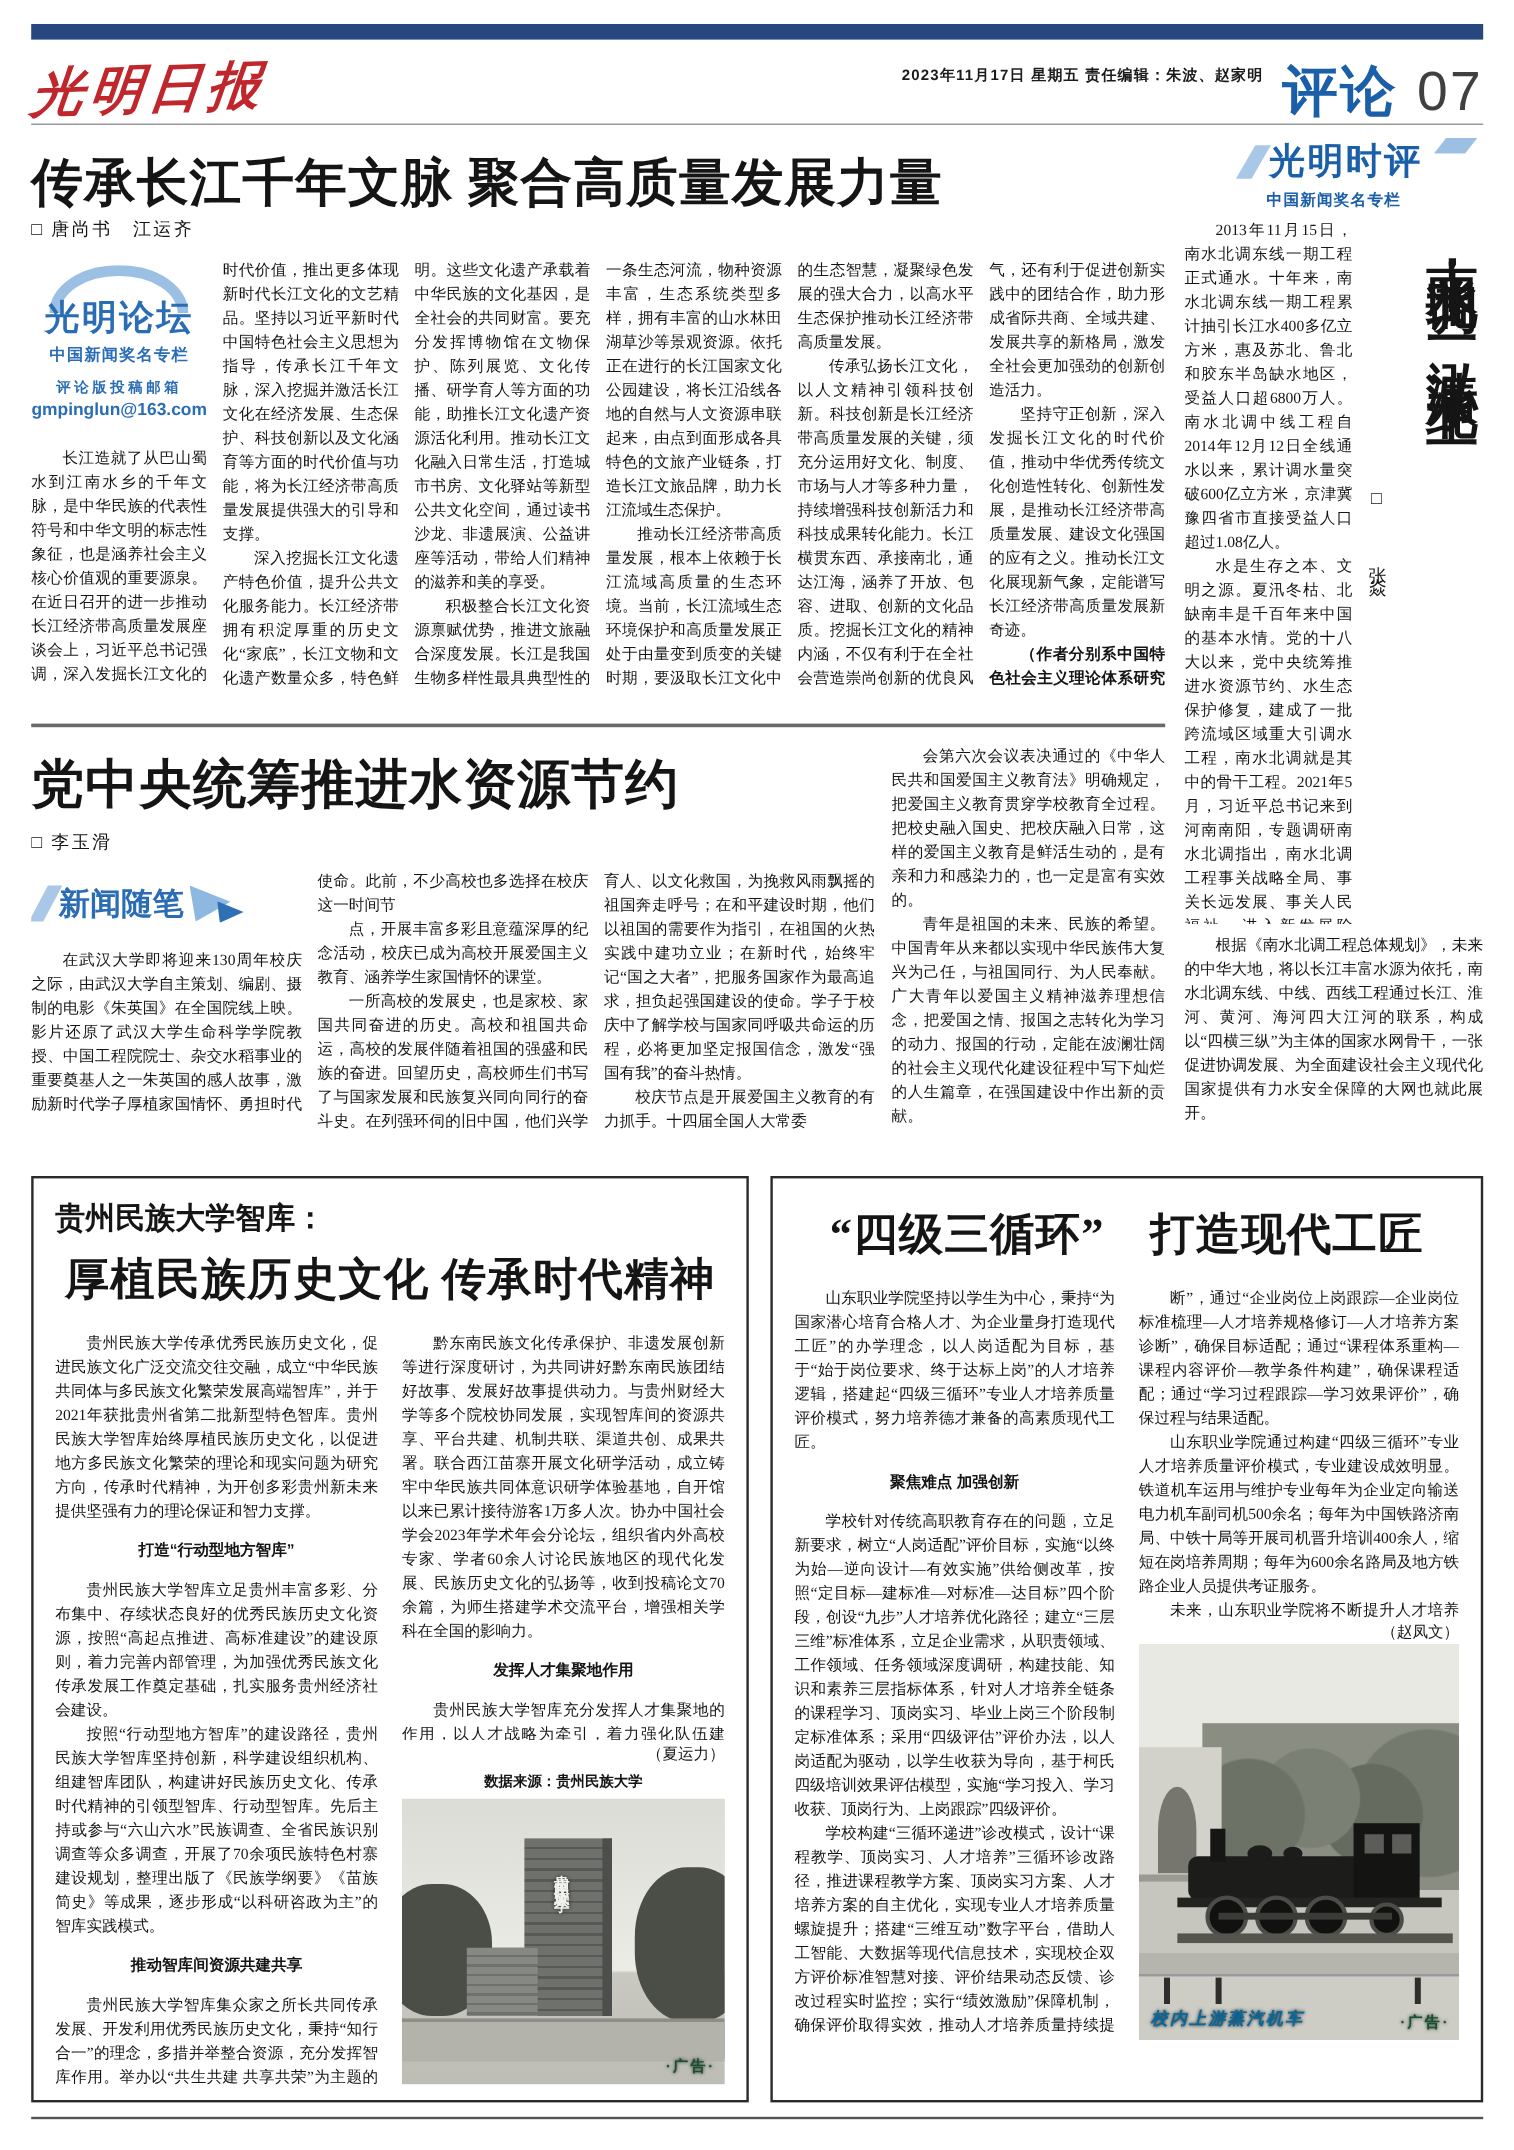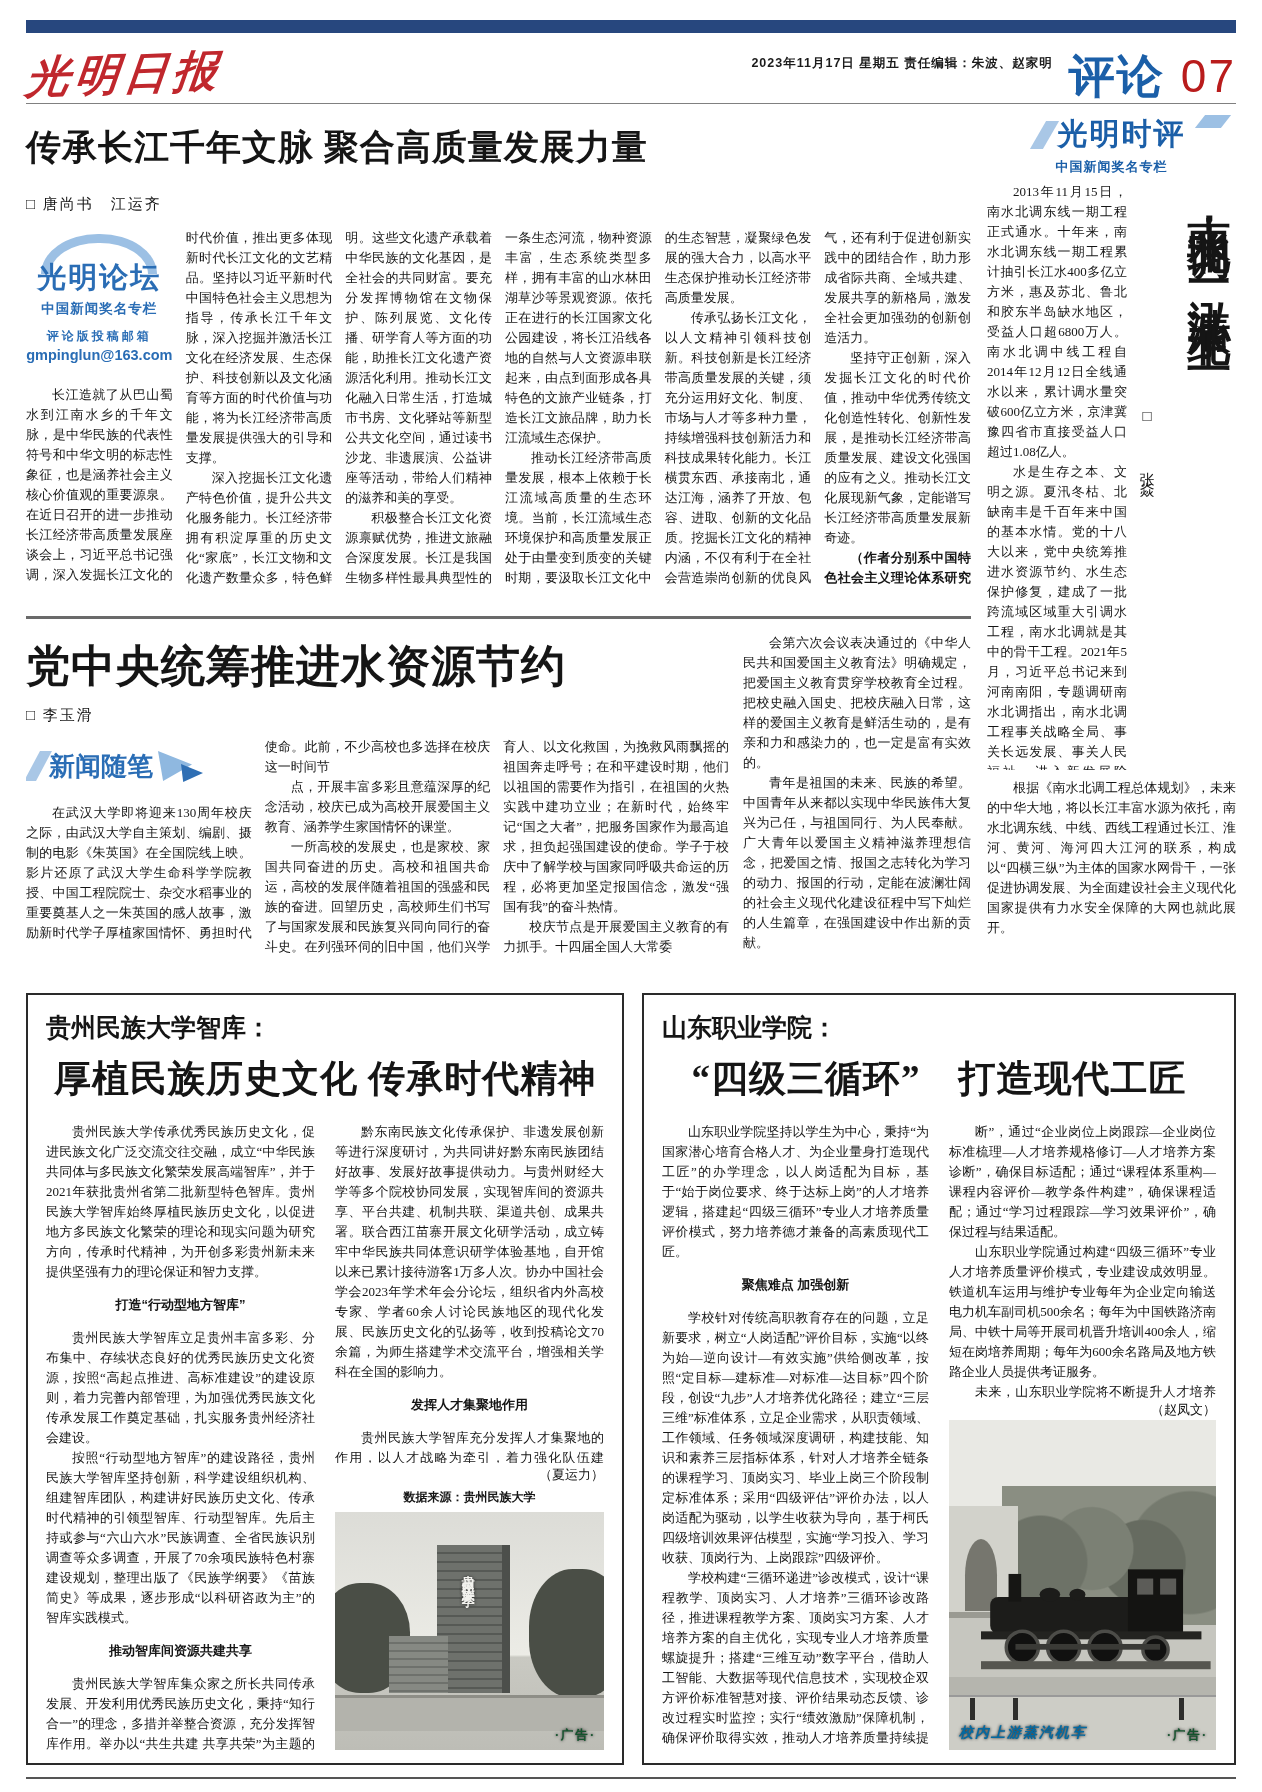--- a/index.html
+++ b/index.html
@@ -11,36 +11,36 @@
   .topbar{margin-top:20px;height:13px;background:#27477e;}
   .masthead{display:flex;justify-content:space-between;align-items:flex-end;height:62px;padding:4px 0 0;}
   .logo{font-size:44px;font-weight:700;color:#c0272d;letter-spacing:5px;line-height:1.1;
         transform:rotate(-2deg) skewX(-8deg);font-style:italic;}
   .mast-right{display:flex;align-items:flex-start;gap:16px;}
   .dateline{font-family:"Liberation Sans","DejaVu Sans",sans-serif;font-size:12.5px;font-weight:700;
             color:#1b1b1b;margin-bottom:9px;letter-spacing:1px;}
   .section-name{font-family:"Liberation Sans","DejaVu Sans",sans-serif;font-size:46px;line-height:.95;
             color:#1b5fa8;font-weight:900;letter-spacing:2px;}
   .page-num{font-family:"Liberation Sans","DejaVu Sans",sans-serif;font-size:46px;line-height:.95;
-            color:#b91c1c;letter-spacing:2px;}
+            color:#404040;letter-spacing:2px;}
   .mast-rule{border-top:1px solid #808080;margin-top:4px;}
 
   
   .main-grid{display:flex;gap:16px;margin-top:10px;}
   .left-region{width:945px;flex:none;}
   .sidebar{flex:1;min-width:0;}
 
   p{margin:0;text-indent:2em;font-size:13px;line-height:20px;text-align:justify;}
   .note{font-family:"Liberation Sans","DejaVu Sans",sans-serif;font-weight:700;}
   .subhead{font-family:Liberation Sans, sans-serif;font-weight:700;font-size:13px;
            text-align:center;margin:14px 0;text-indent:0;}
   .byline{font-size:15px;letter-spacing:2px;}
 
   
-  .art1-headline{font-size:35px;font-weight:900;margin:10px 0 24px;white-space:nowrap;letter-spacing:1px;}
+  .art1-headline{font-size:43px;font-weight:900;margin:10px 0 0;white-space:nowrap;letter-spacing:1px;}
   .art1-byline{margin:0 0 14px;}
   .art1-body{column-count:6;column-gap:13px;column-fill:auto;height:372px;overflow:hidden;}
   .forum-box{break-inside:avoid;text-align:center;padding:6px 0 10px;margin-bottom:12px;}
   .forum-arch{width:116px;height:40px;margin:0 auto -16px;border:9px solid #9cc0e4;border-bottom:none;
               border-radius:120px 120px 0 0 / 84px 84px 0 0;box-sizing:border-box;}
   .forum-title{font-family:"Liberation Sans","DejaVu Sans",sans-serif;font-size:29px;font-weight:900;
                color:#2a6db5;letter-spacing:2px;position:relative;}
   .forum-sub{font-family:"Liberation Sans","DejaVu Sans",sans-serif;font-size:13.5px;font-weight:700;
              color:#2a6db5;margin-top:2px;letter-spacing:1px;}
   .forum-note{font-family:"Liberation Sans","DejaVu Sans",sans-serif;font-size:12px;font-weight:700;
@@ -259,21 +259,20 @@
             <div class="campus-wing"></div>
             <div class="campus-road"></div>
             <div class="campus-watermark">贵州民族大学</div>
             <div class="ph-ad">·广告·</div>
           </div>
         </div>
       </div>
     </section>
 
     <section class="box box-right">
-      <div class="kicker">山东职业学院：</div>
       <h3 class="box-headline">“四级三循环”　打造现代工匠</h3>
       <div class="box-cols">
         <div class="box-col">
           <div class="col-text flow">
               <p>山东职业学院坚持以学生为中心，秉持“为国家潜心培育合格人才、为企业量身打造现代工匠”的办学理念，以人岗适配为目标，基于“始于岗位要求、终于达标上岗”的人才培养逻辑，搭建起“四级三循环”专业人才培养质量评价模式，努力培养德才兼备的高素质现代工匠。</p>
               <h4 class="subhead">聚焦难点 加强创新</h4>
               <p>学校针对传统高职教育存在的问题，立足新要求，树立“人岗适配”评价目标，实施“以终为始—逆向设计—有效实施”供给侧改革，按照“定目标—建标准—对标准—达目标”四个阶段，创设“九步”人才培养优化路径；建立“三层三维”标准体系，立足企业需求，从职责领域、工作领域、任务领域深度调研，构建技能、知识和素养三层指标体系，针对人才培养全链条的课程学习、顶岗实习、毕业上岗三个阶段制定标准体系；采用“四级评估”评价办法，以人岗适配为驱动，以学生收获为导向，基于柯氏四级培训效果评估模型，实施“学习投入、学习收获、顶岗行为、上岗跟踪”四级评价。</p>
               <p>学校构建“三循环递进”诊改模式，设计“课程教学、顶岗实习、人才培养”三循环诊改路径，推进课程教学方案、顶岗实习方案、人才培养方案的自主优化，实现专业人才培养质量螺旋提升；搭建“三维互动”数字平台，借助人工智能、大数据等现代信息技术，实现校企双方评价标准智慧对接、评价结果动态反馈、诊改过程实时监控；实行“绩效激励”保障机制，确保评价取得实效，推动人才培养质量持续提升。</p>
             </div>
         </div>

